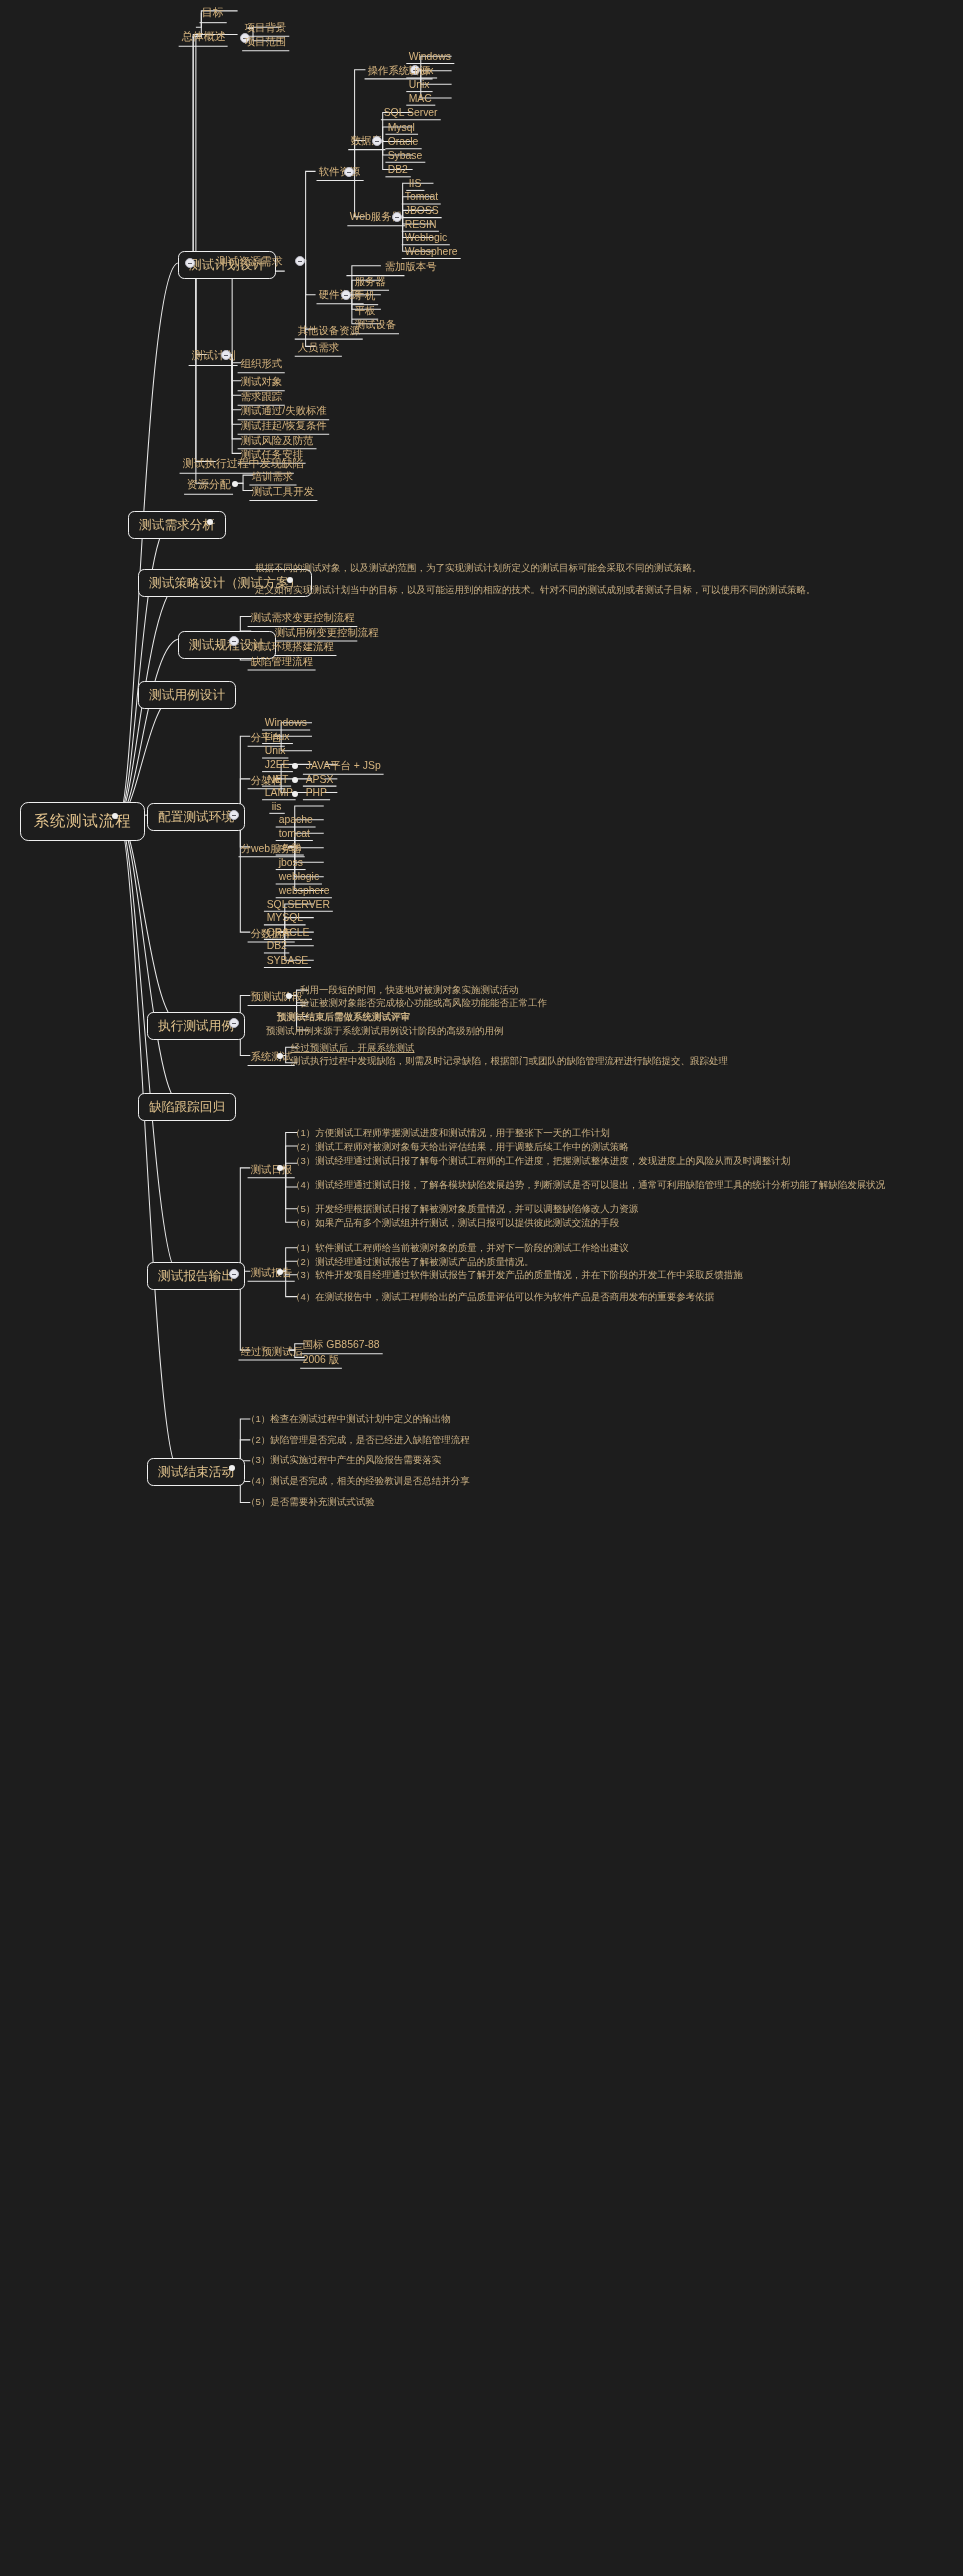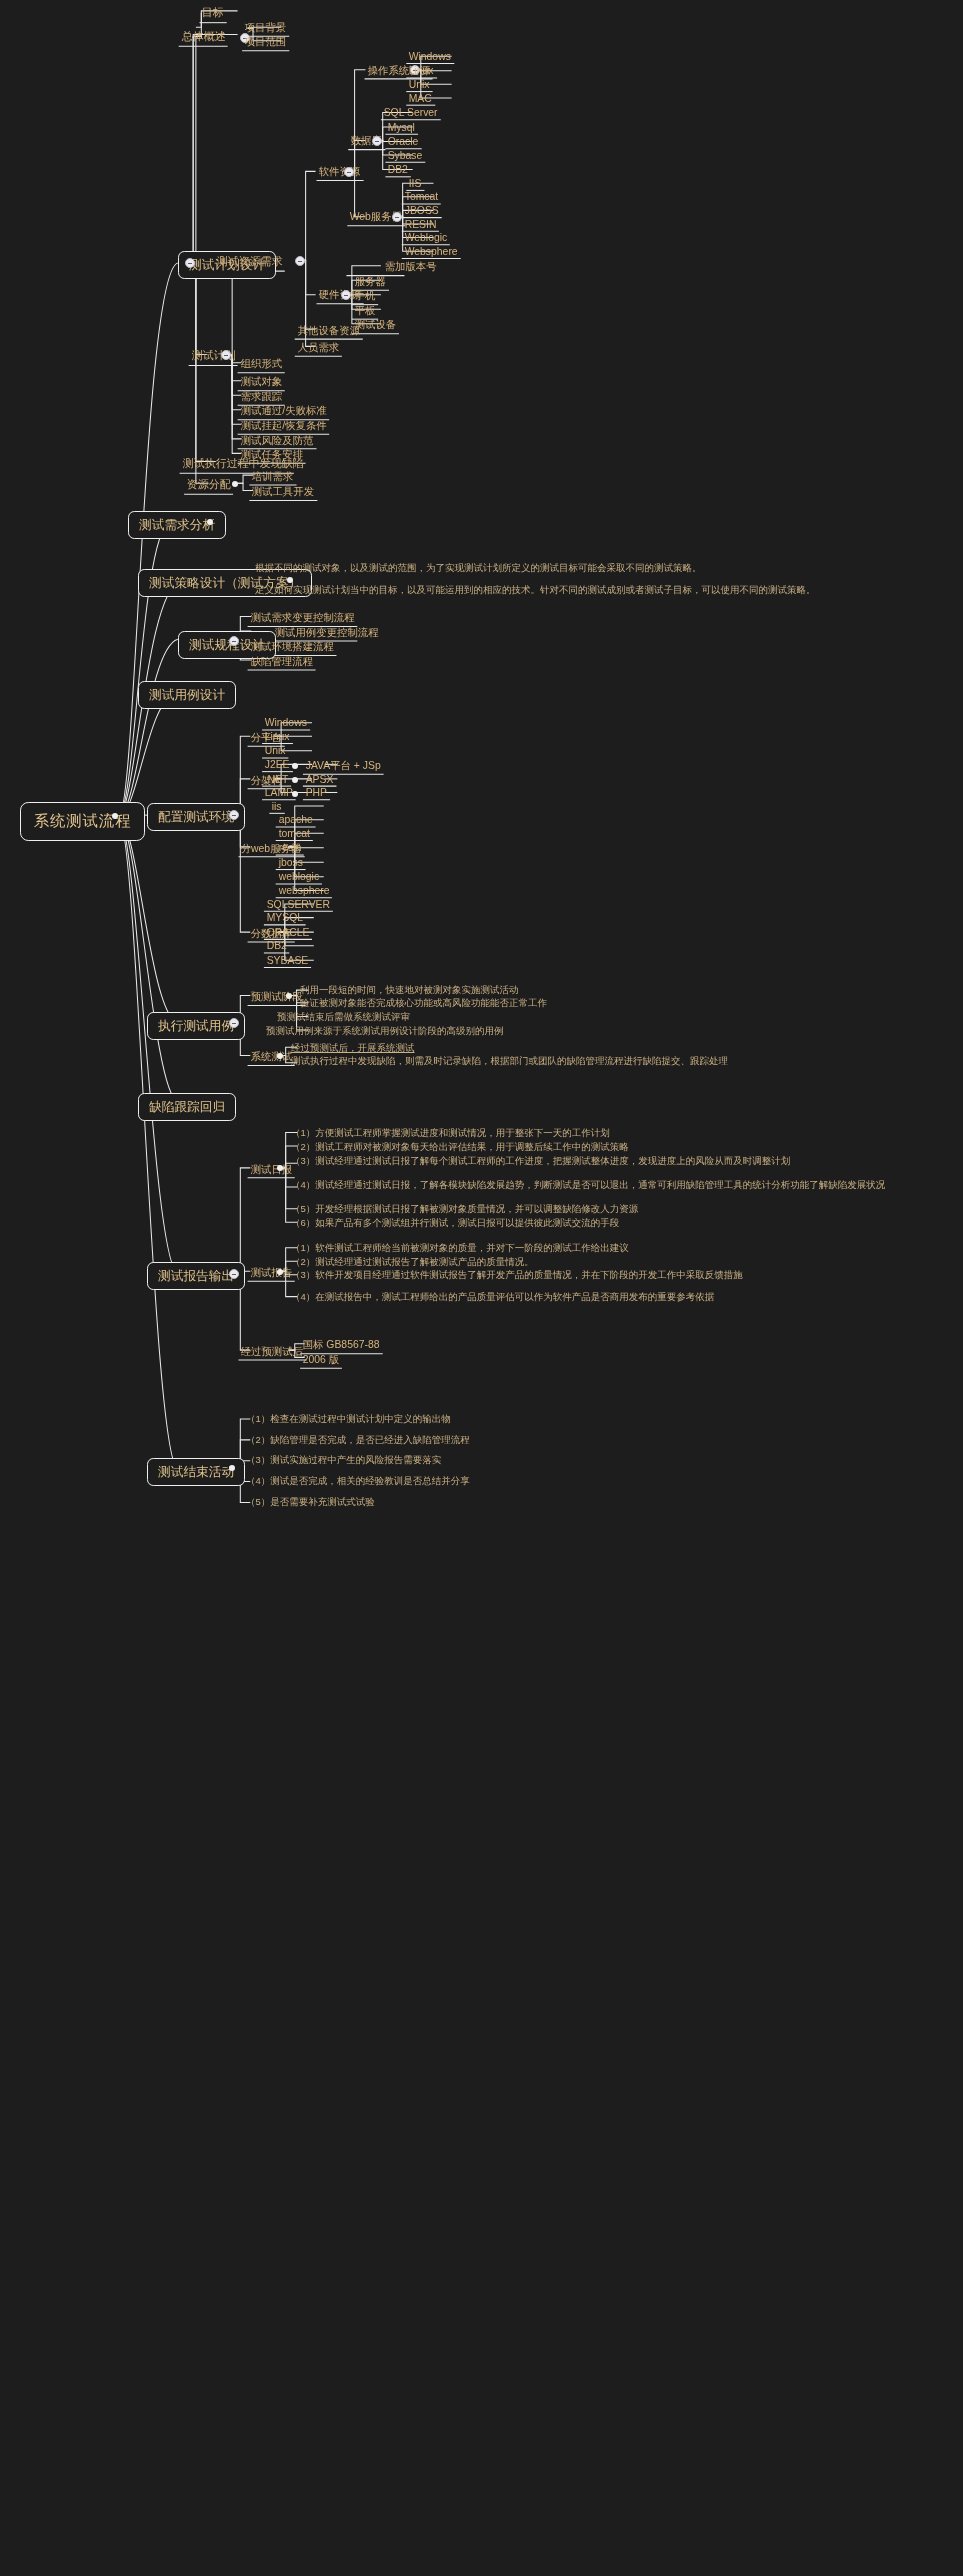--- a/index.html
+++ b/index.html
@@ -409,21 +409,21 @@
   <div class="node lv4" style="left:264px;top:939px;">DB2</div>
   <div class="node lv4" style="left:264px;top:954px;">SYBASE</div>
 
   <div class="node lv1" style="left:147px;top:1012px;">执行测试用例</div>
   <div class="toggle" style="left:229px;top:1018px;"></div>
 
   <div class="node lv3" style="left:248px;top:989px;">预测试阶段</div>
   <div class="dot" style="left:286px;top:993px;"></div>
   <div class="node note" style="left:300px;top:984px;width:317px;">利用一段短的时间，快速地对被测对象实施测试活动</div>
   <div class="node note" style="left:300px;top:997px;width:317px;">验证被测对象能否完成核心功能或高风险功能能否正常工作</div>
-  <div class="node note" style="left:277px;top:1011px;width:335px;">预测试结束后需做系统测试评审</div>
+  <div class="node note" style="left:277px;top:1011px;width:335px;font-weight:bold;">预测试结束后需做系统测试评审</div>
   <div class="node note" style="left:266px;top:1025px;width:335px;">预测试用例来源于系统测试用例设计阶段的高级别的用例</div>
 
   <div class="node lv3" style="left:248px;top:1049px;">系统测试</div>
   <div class="dot" style="left:277px;top:1053px;"></div>
   <div class="node note" style="left:291px;top:1042px;width:363px;text-decoration:underline;">经过预测试后，开展系统测试</div>
   <div class="node note" style="left:291px;top:1055px;width:363px;line-height:11.8px;">测试执行过程中发现缺陷，则需及时记录缺陷，根据部门或团队的缺陷管理流程进行缺陷提交、跟踪处理</div>
 
   <div class="node lv1" style="left:138px;top:1093px;">缺陷跟踪回归</div>
 
   <div class="node lv1" style="left:147px;top:1262px;">测试报告输出</div>

